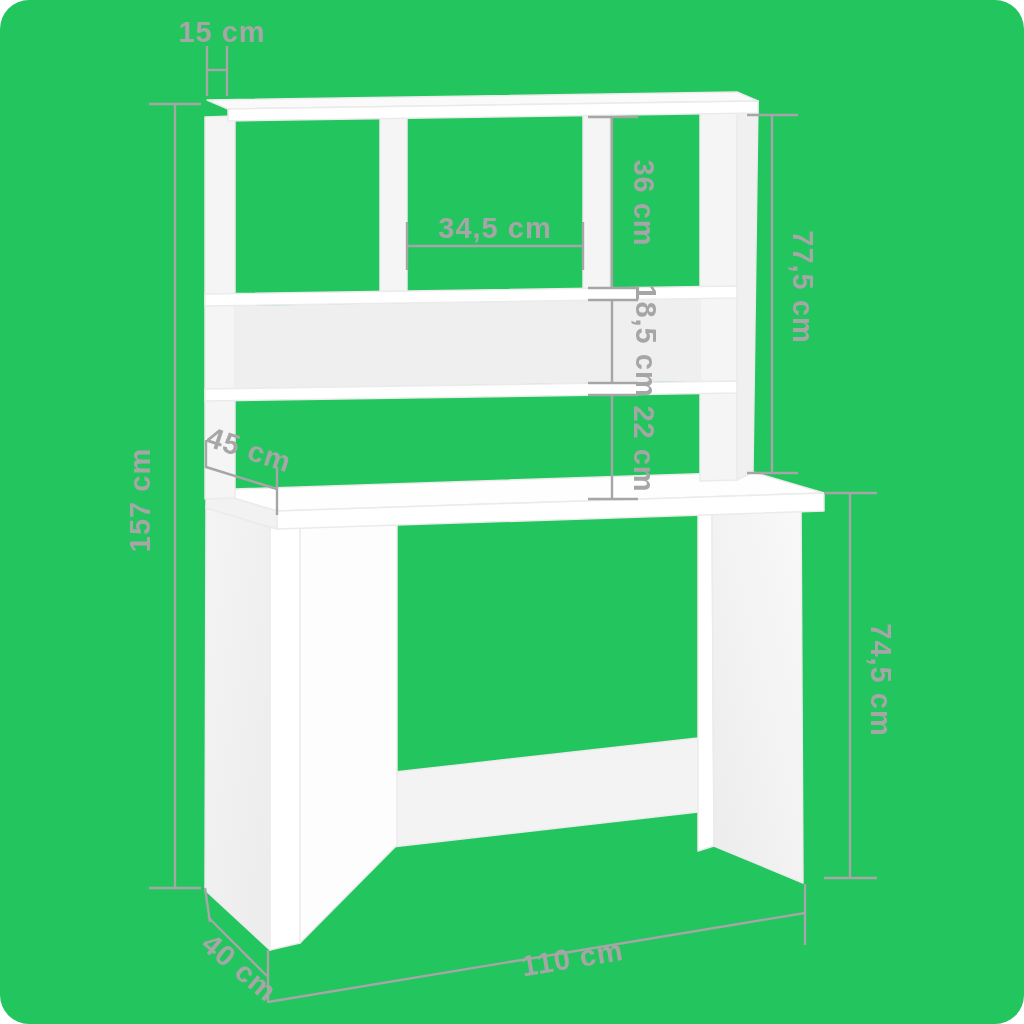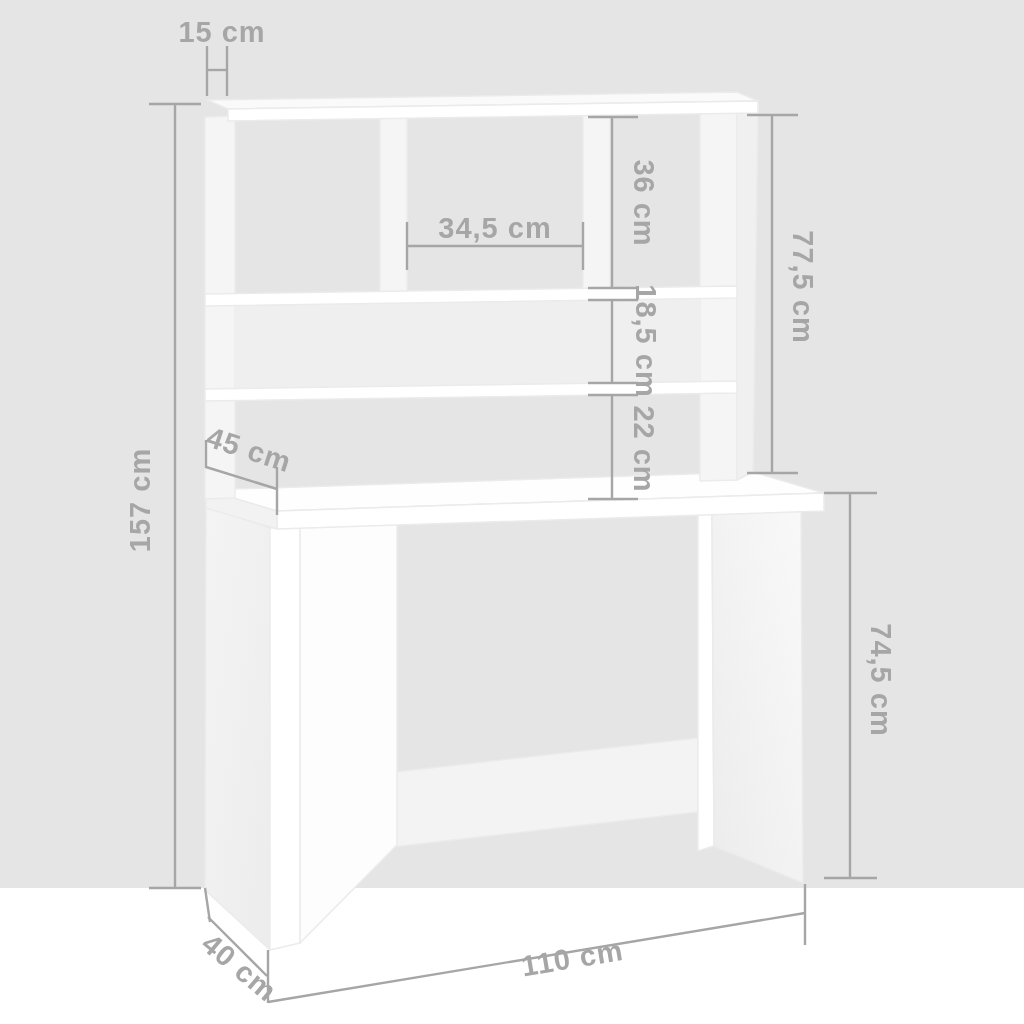--- a/index.html
+++ b/index.html
@@ -4,21 +4,21 @@
 <style>
   html,body{
     margin:0;
     padding:0;
     background:#ffffff;
     width:1024px;
     height:1024px;
     overflow:hidden;
     font-family:"Liberation Sans", sans-serif;
   }
-  .stage{position:relative;width:1024px;height:888px;background:#e5e5e5;}
+  .stage{position:relative;width:1024px;height:1024px;background:#22c55e;border-radius:29px;}
   svg{display:block;}
   .dim-text{
     font-family:"Liberation Sans", sans-serif;
     font-weight:bold;
     font-size:29px;
     fill:#a6a6a6;
     letter-spacing:1px;
   }
   .dim-stroke{stroke:#a6a6a6;stroke-width:2.4;fill:none;stroke-linecap:butt;}
   .edge{stroke:#ebebeb;stroke-width:1.5;stroke-linejoin:round;}

